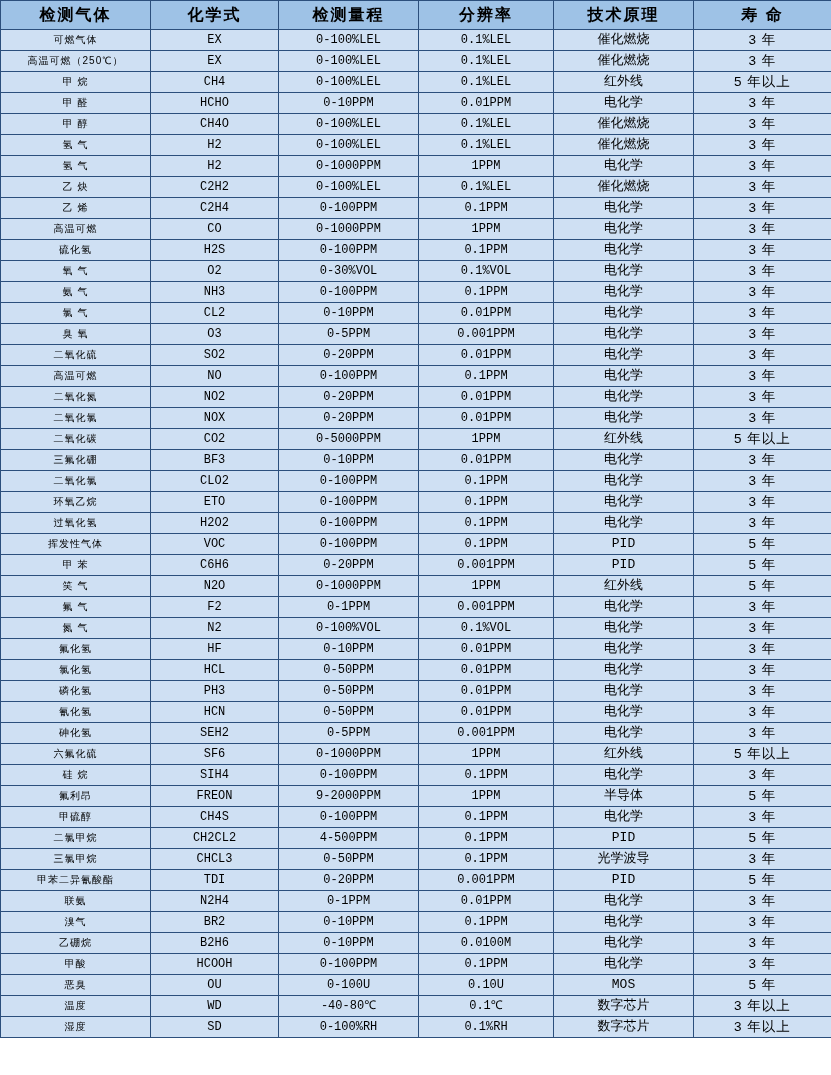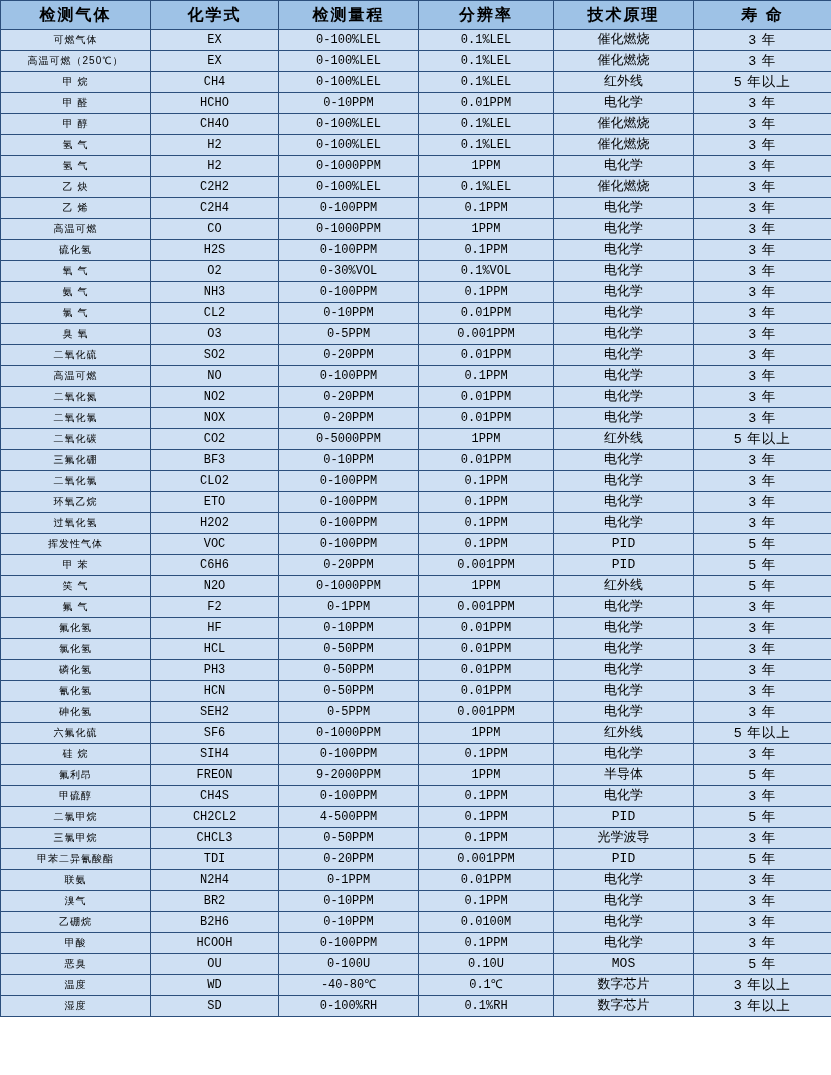--- a/index.html
+++ b/index.html
@@ -318,20 +318,28 @@
         </tr>
         <tr>
           <td class="name">氟 气</td>
           <td class="formula">F2</td>
           <td class="range">0-1PPM</td>
           <td class="resolution">0.001PPM</td>
           <td class="principle">电化学</td>
           <td class="life">3 年</td>
         </tr>
         <tr>
+          <td class="name">氮 气</td>
+          <td class="formula">N2</td>
+          <td class="range">0-100%VOL</td>
+          <td class="resolution">0.1%VOL</td>
+          <td class="principle">电化学</td>
+          <td class="life">3 年</td>
+        </tr>
+        <tr>
           <td class="name">氟化氢</td>
           <td class="formula">HF</td>
           <td class="range">0-10PPM</td>
           <td class="resolution">0.01PPM</td>
           <td class="principle">电化学</td>
           <td class="life">3 年</td>
         </tr>
         <tr>
           <td class="name">氯化氢</td>
           <td class="formula">HCL</td>

